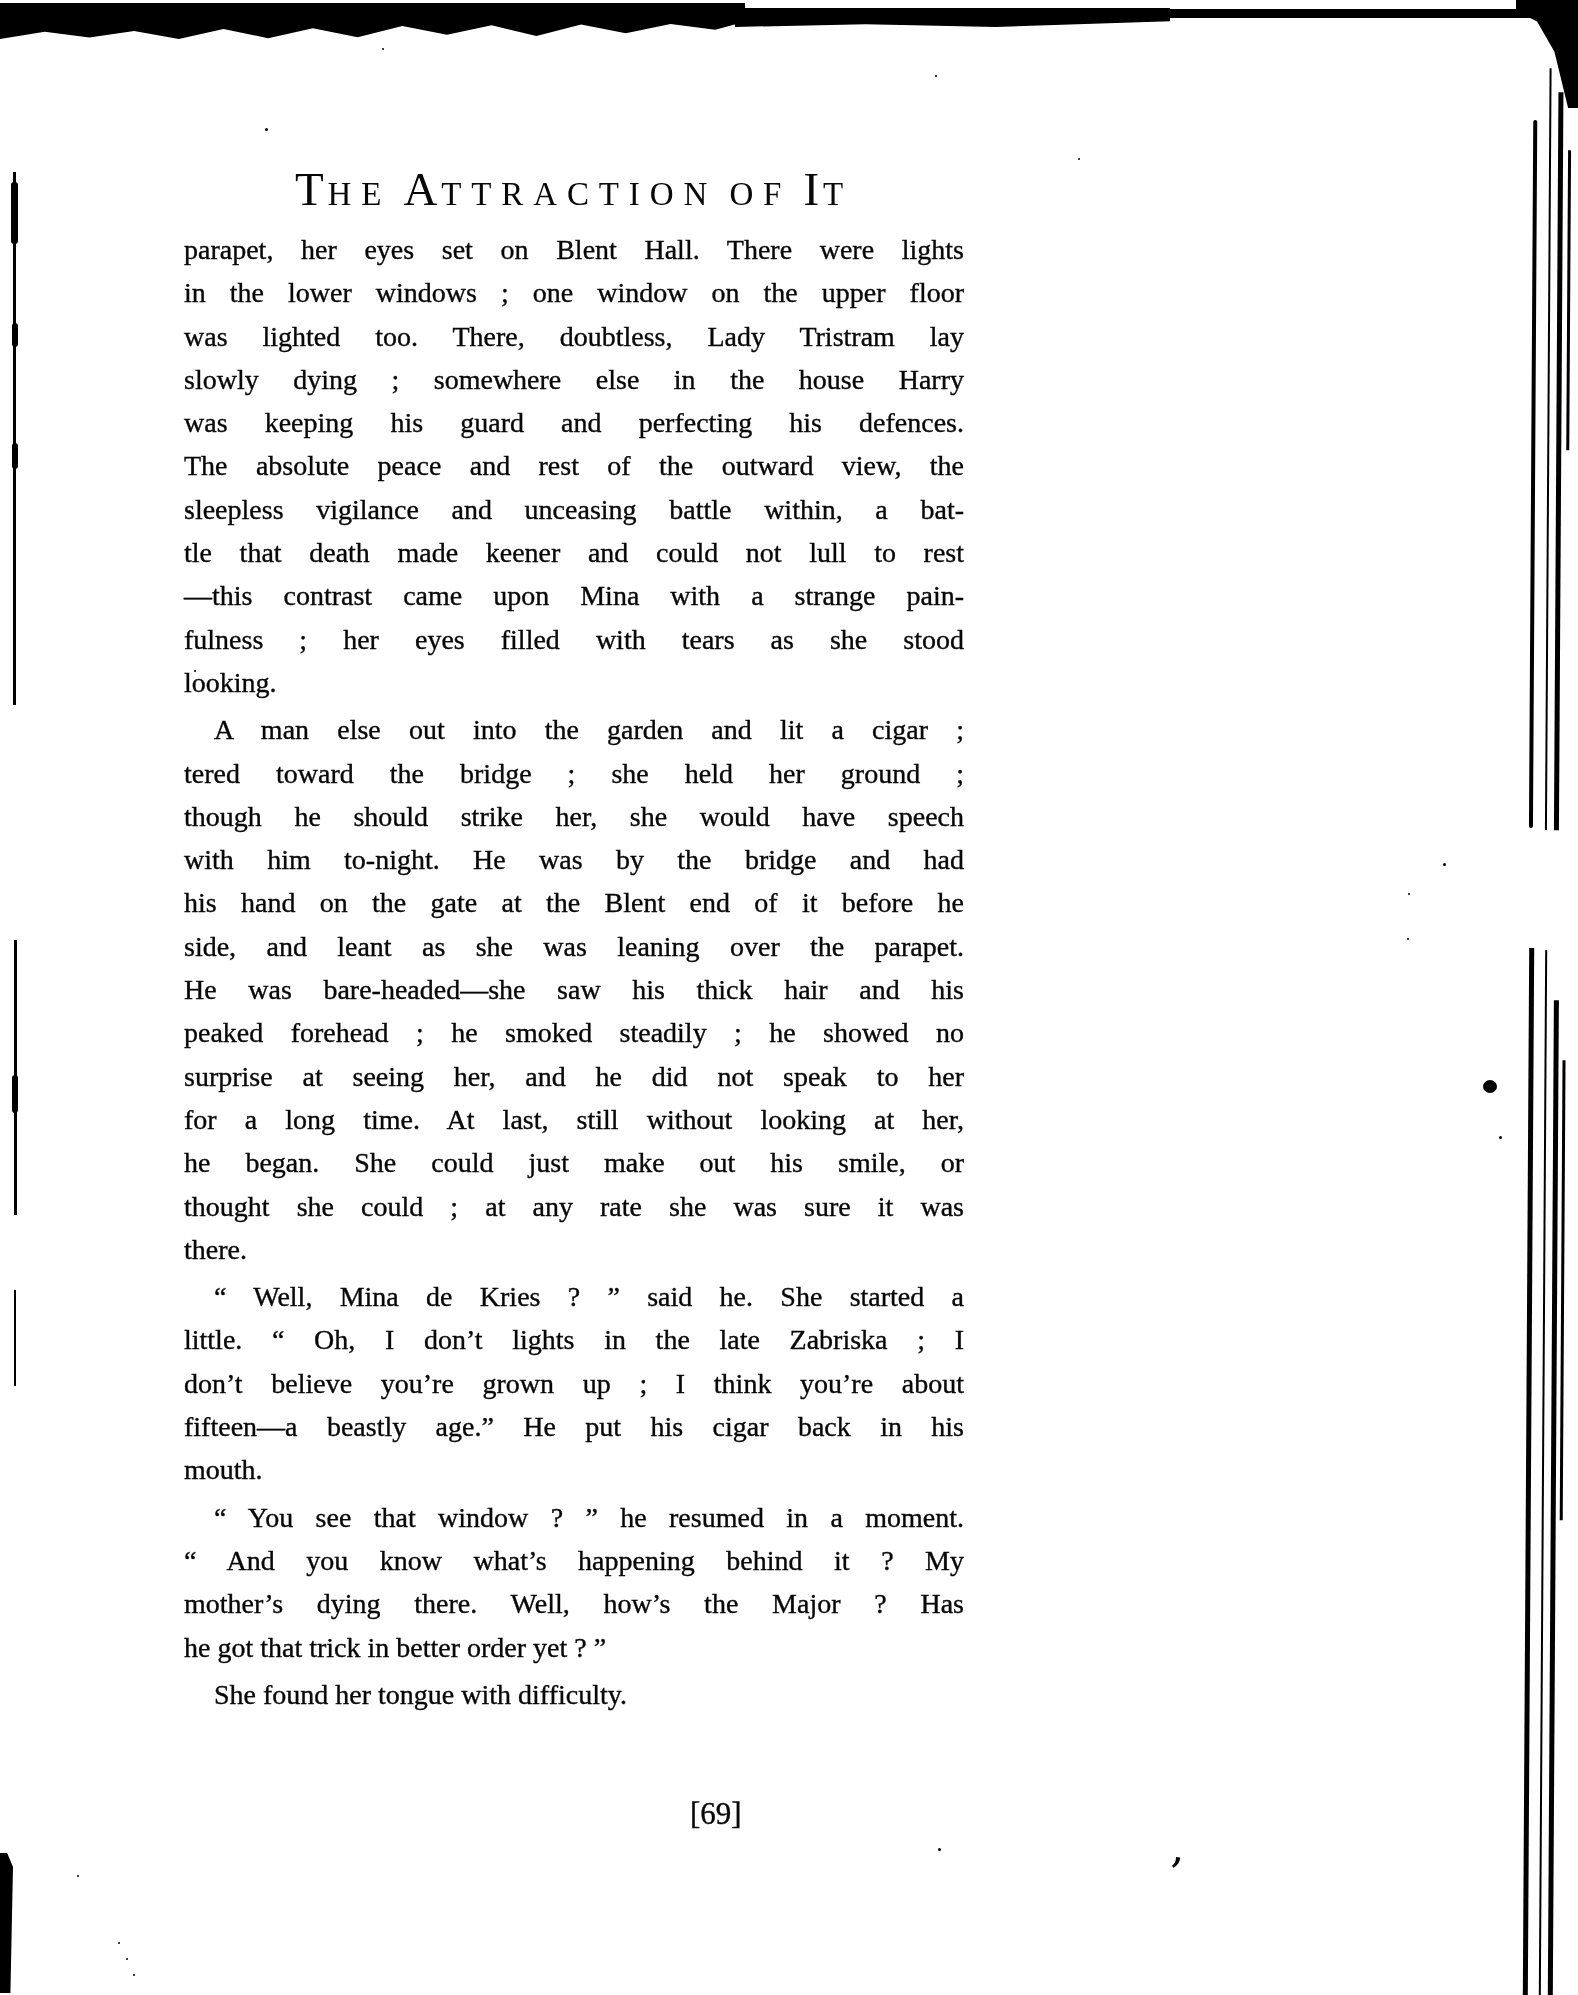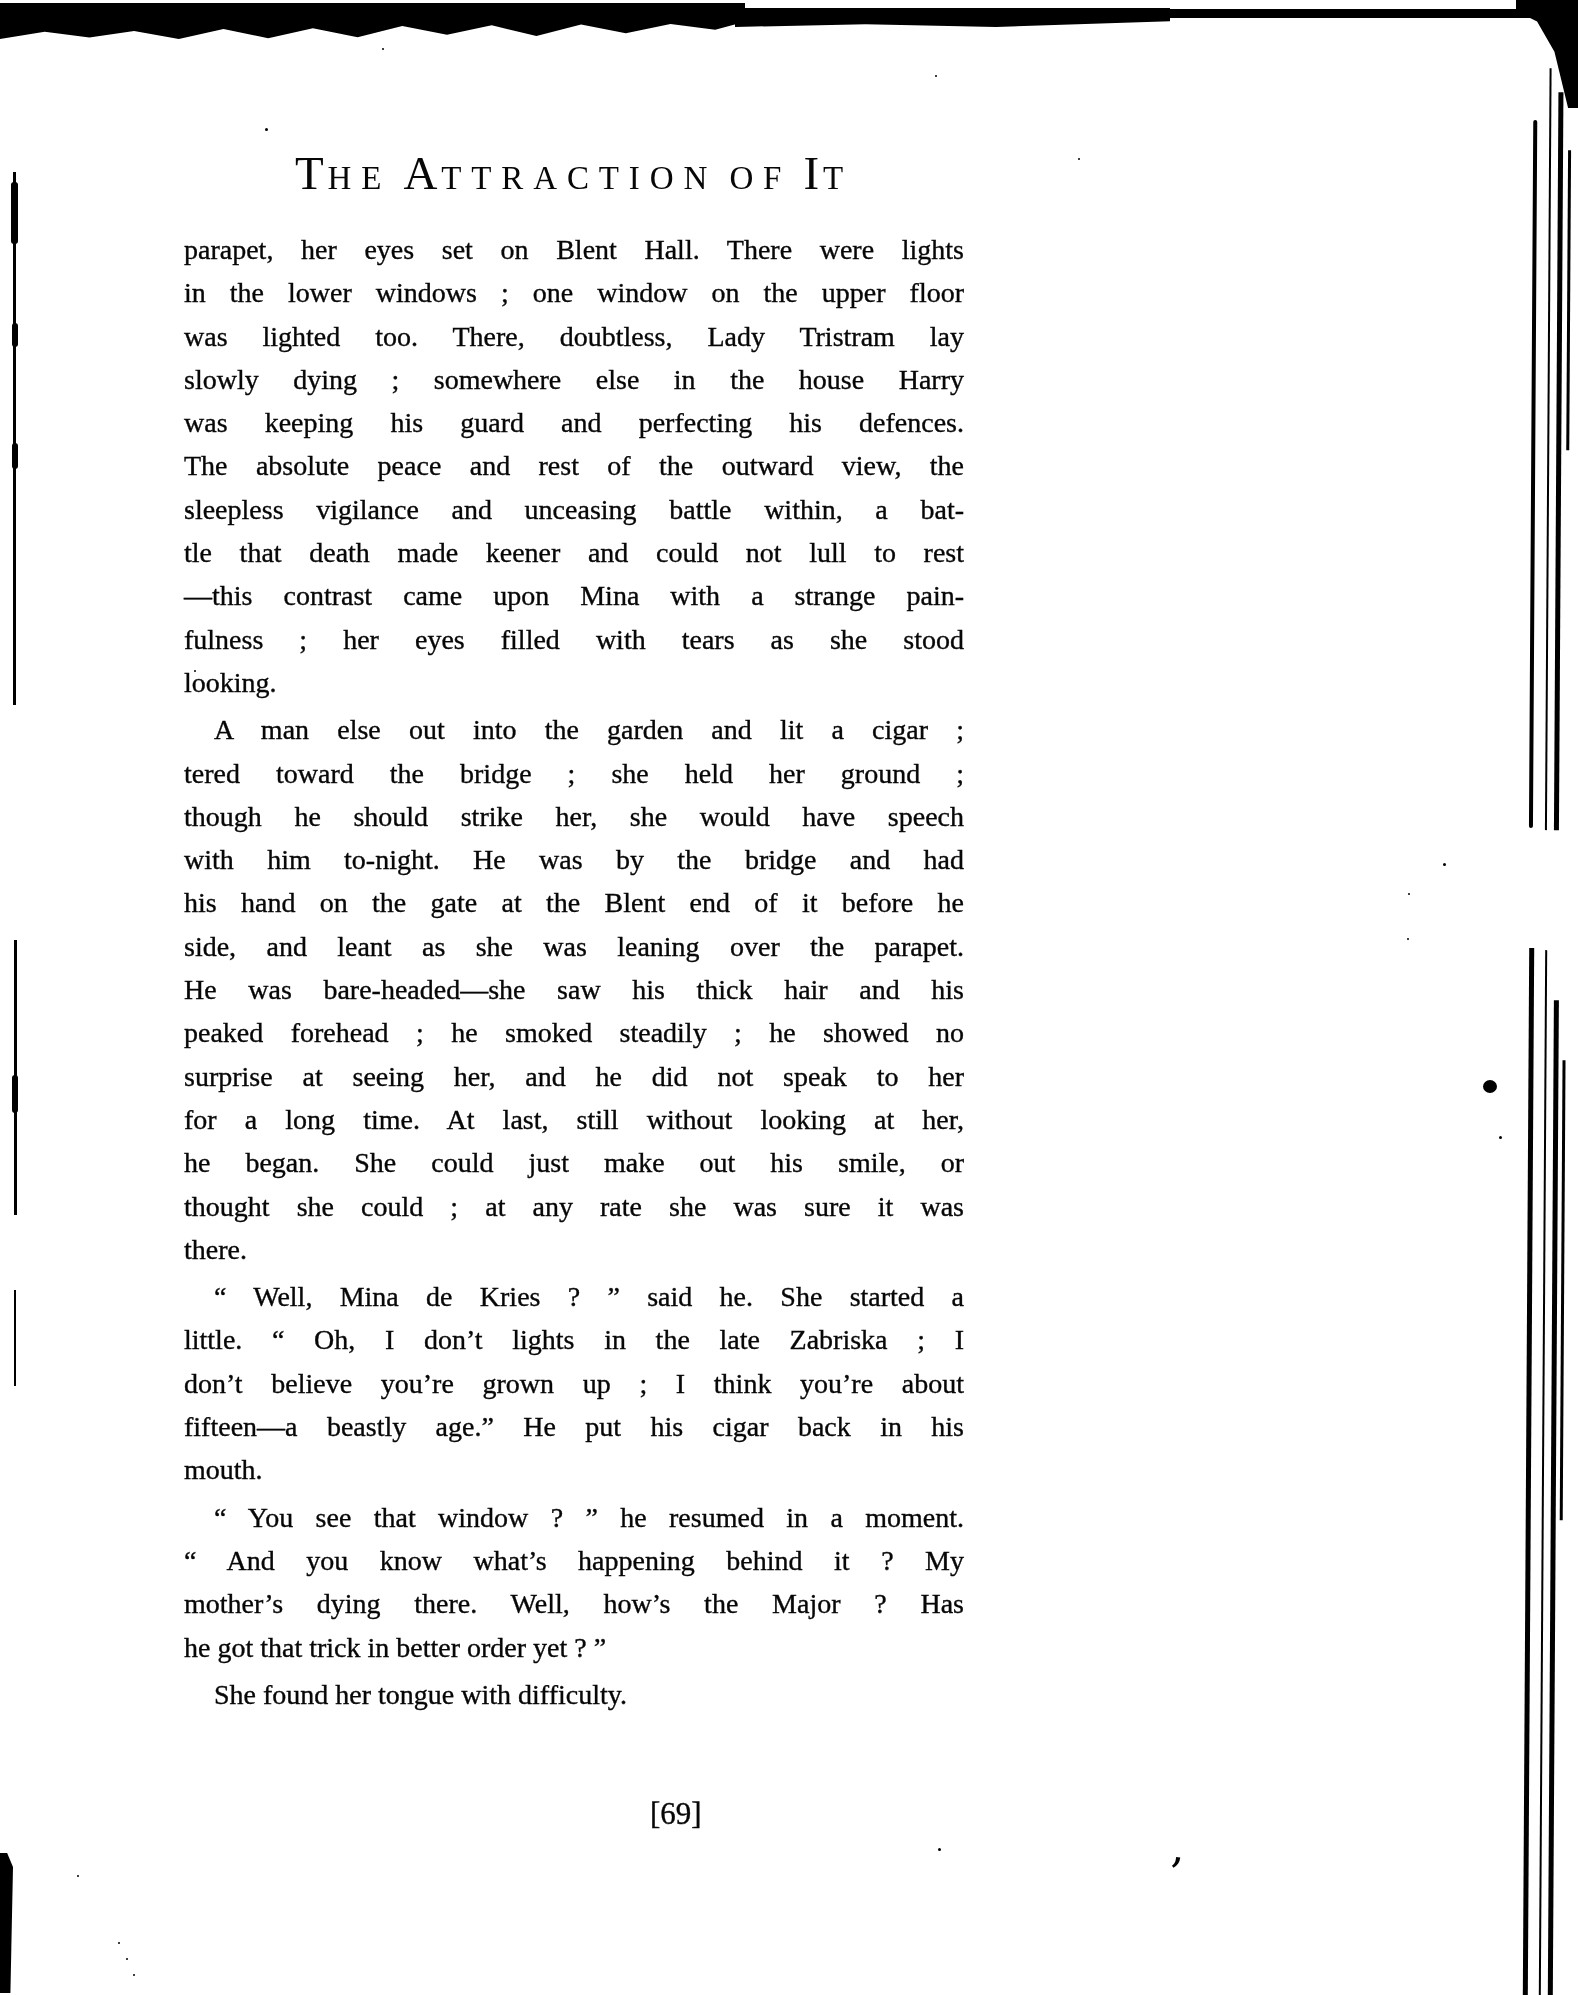--- a/index.html
+++ b/index.html
@@ -1,34 +1,34 @@
 <!DOCTYPE html>
 <html><head>
 <meta charset="utf-8">
 <style>
   html,body{margin:0;padding:0;background:#e8e8e8;}
   .page{position:relative;width:1578px;height:1995px;background:#ffffff;overflow:hidden;
         font-family:"Liberation Serif","DejaVu Serif",serif;color:#070707;}
 
   
   .heading{position:absolute;left:180px;top:146px;width:788px;text-align:center;white-space:nowrap;}
-  .hw{display:inline-block;margin:0 .38em;}
+  .hw{display:inline-block;margin:16px .38em;}
   .hw .lead{font-size:47px;letter-spacing:.08em;}
   .hw .tail{font-size:33px;letter-spacing:.30em;}
 
   
   .bodytext{position:absolute;left:180px;top:224px;width:788px;font-size:28px;line-height:43.3px;
             -webkit-text-stroke:.35px #070707;}
   .para{margin:4px;}
   .jline{text-align:justify;text-align-last:justify;white-space:normal;}
   .jline.last{text-align-last:left;}
   .jline.indent{padding-left:30px;}
 
   
-  .folio{position:absolute;left:650px;top:1796px;font-size:31px;font-family:Liberation Serif, serif;-webkit-text-stroke:.35px #070707;}
+  .folio{position:absolute;left:690px;top:1796px;font-size:31px;font-family:Liberation Serif, serif;-webkit-text-stroke:.35px #070707;}
 
   
   .art{position:absolute;background:#000;}
   .topbar1{left:0;top:3px;width:745px;height:36px;
     clip-path:polygon(0 0,100% 0,100% 52%,96% 74%,90% 58%,84% 84%,78% 60%,72% 92%,66% 62%,60% 88%,
       54% 64%,48% 95%,42% 70%,36% 98%,30% 72%,24% 100%,18% 78%,12% 96%,6% 80%,0 100%);}
   .topbar2{left:735px;top:8px;width:435px;height:19px;
     clip-path:polygon(0 0,100% 0,100% 70%,60% 100%,30% 85%,0 100%);}
   .topbar3{left:1160px;top:9px;width:405px;height:9px;}
   .corner-tr{right:0;top:0;width:62px;height:108px;

